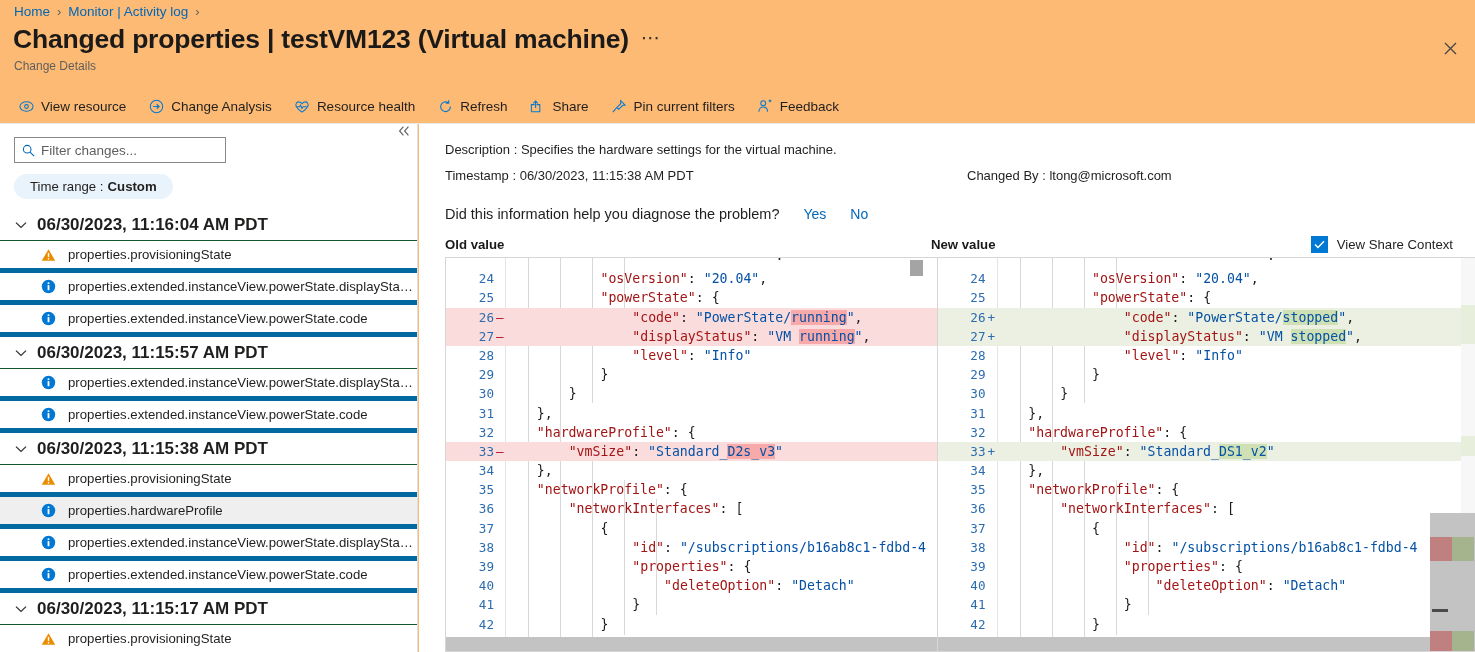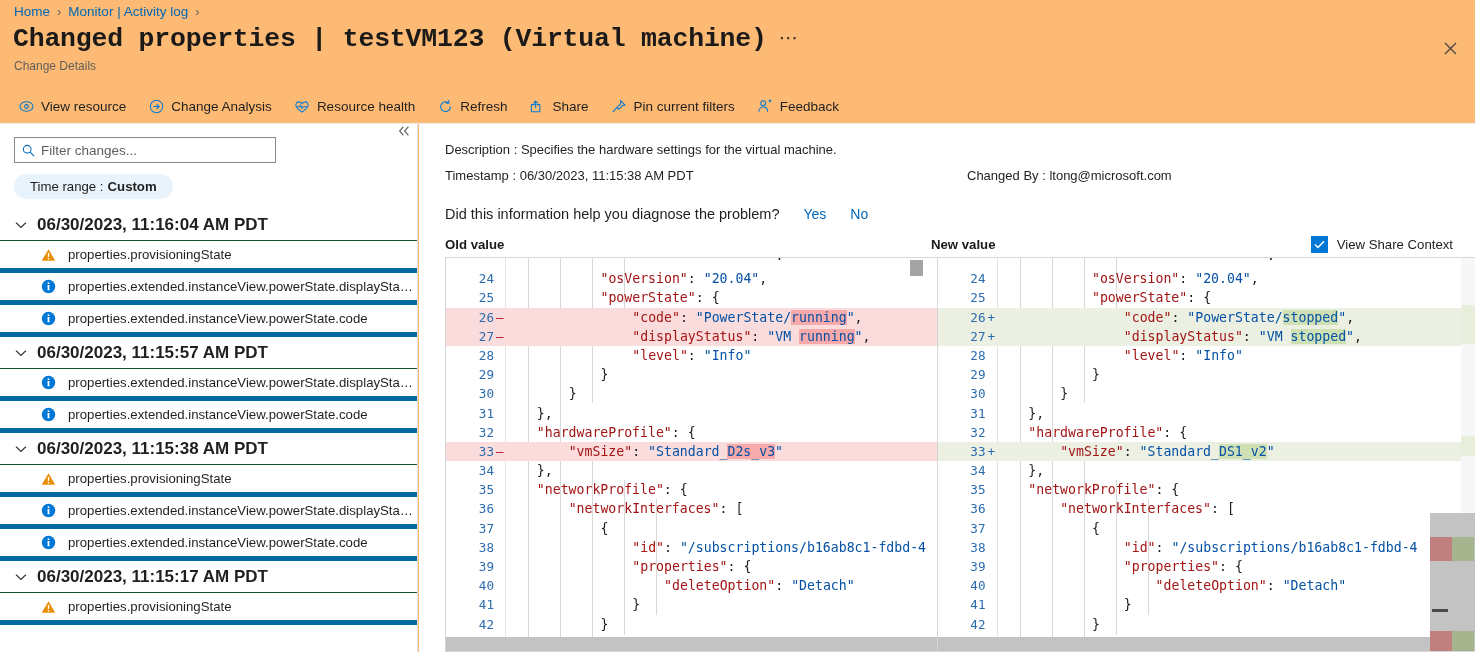--- a/index.html
+++ b/index.html
@@ -22,21 +22,21 @@
   .bc-link { color: #0067b8; cursor: pointer; }
   .bc-sep { color: #605e5c; font-size: 13px; }
 
   
   .title-row {
     position: absolute; left: 13px; top: 24px;
     display: flex; align-items: flex-end; gap: 12px;
   }
   .page-title {
     font-size: 26.5px; font-weight: 600; letter-spacing: -0.2px;
-    color: #1b1a19; line-height: 1.15; font-family: Liberation Mono, monospace;
+    color: #1b1a19; line-height: 1.15;
   }
   .title-ellipsis {
     font-size: 19px; color: #323130; letter-spacing: 1px;
     padding-bottom: 5px; cursor: pointer;
   }
   .subtitle {
     position: absolute; left: 14px; top: 59px;
     font-size: 12px; color: #605e5c;
   }
   .close-btn {
@@ -64,21 +64,21 @@
   .left-pane {
     position: absolute; left: 0; top: 124px; width: 418px; height: 528px;
     border-right: 1px solid #e1dfdd; overflow: hidden; background: #fff;
   }
   .collapse-btn {
     position: absolute; left: 393px; top: 120px; width: 22px; height: 22px;
     display: flex; align-items: center; justify-content: center; cursor: pointer;
     color: #605e5c; font-size: 14px; z-index: 5;
   }
   .search-wrap {
-    position: relative; margin: 13px 0 0 14px; width: 262px; height: 26px;
+    position: relative; margin: 13px 0 0 14px; width: 212px; height: 26px;
     border: 1px solid #8a8886; background: #fff; display: flex; align-items: center;
   }
   .search-ico { margin: 0 6px 0 7px; color: #0067b8; display:flex; }
   .search-input {
     border: none; outline: none; flex: 1; font-size: 13.5px;
     font-family: "Liberation Sans", sans-serif; color: #201f1e; background: transparent;
     padding: 0; height: 22px;
   }
   .search-input::placeholder { color: #605e5c; }
 
@@ -403,20 +403,30 @@
       </div>
       <div class="item">
         <span class="item-ico">
           <svg width="15" height="14" viewBox="0 0 16 15">
               <path d="M8 1.3 L15.2 13.7 H0.8 Z" fill="#ea8c00"></path>
               <path d="M8 5.2 V9.6" stroke="#fff" stroke-width="1.5"></path>
               <circle cx="8" cy="11.6" r="0.9" fill="#fff"></circle>
             </svg>
         </span>
         <span>properties.provisioningState</span>
+      </div>
+      <div class="item selected">
+        <span class="item-ico">
+          <svg width="15" height="15" viewBox="0 0 16 16">
+              <circle cx="8" cy="8" r="7.2" fill="#0078d4"></circle>
+              <circle cx="8" cy="4.4" r="1.05" fill="#fff"></circle>
+              <rect x="7.05" y="6.4" width="1.9" height="5.6" fill="#fff"></rect>
+            </svg>
+        </span>
+        <span>properties.hardwareProfile</span>
       </div>
       <div class="item">
         <span class="item-ico">
           <svg width="15" height="15" viewBox="0 0 16 16">
               <circle cx="8" cy="8" r="7.2" fill="#0078d4"></circle>
               <circle cx="8" cy="4.4" r="1.05" fill="#fff"></circle>
               <rect x="7.05" y="6.4" width="1.9" height="5.6" fill="#fff"></rect>
             </svg>
         </span>
         <span>properties.extended.instanceView.powerState.displaySta…</span>

